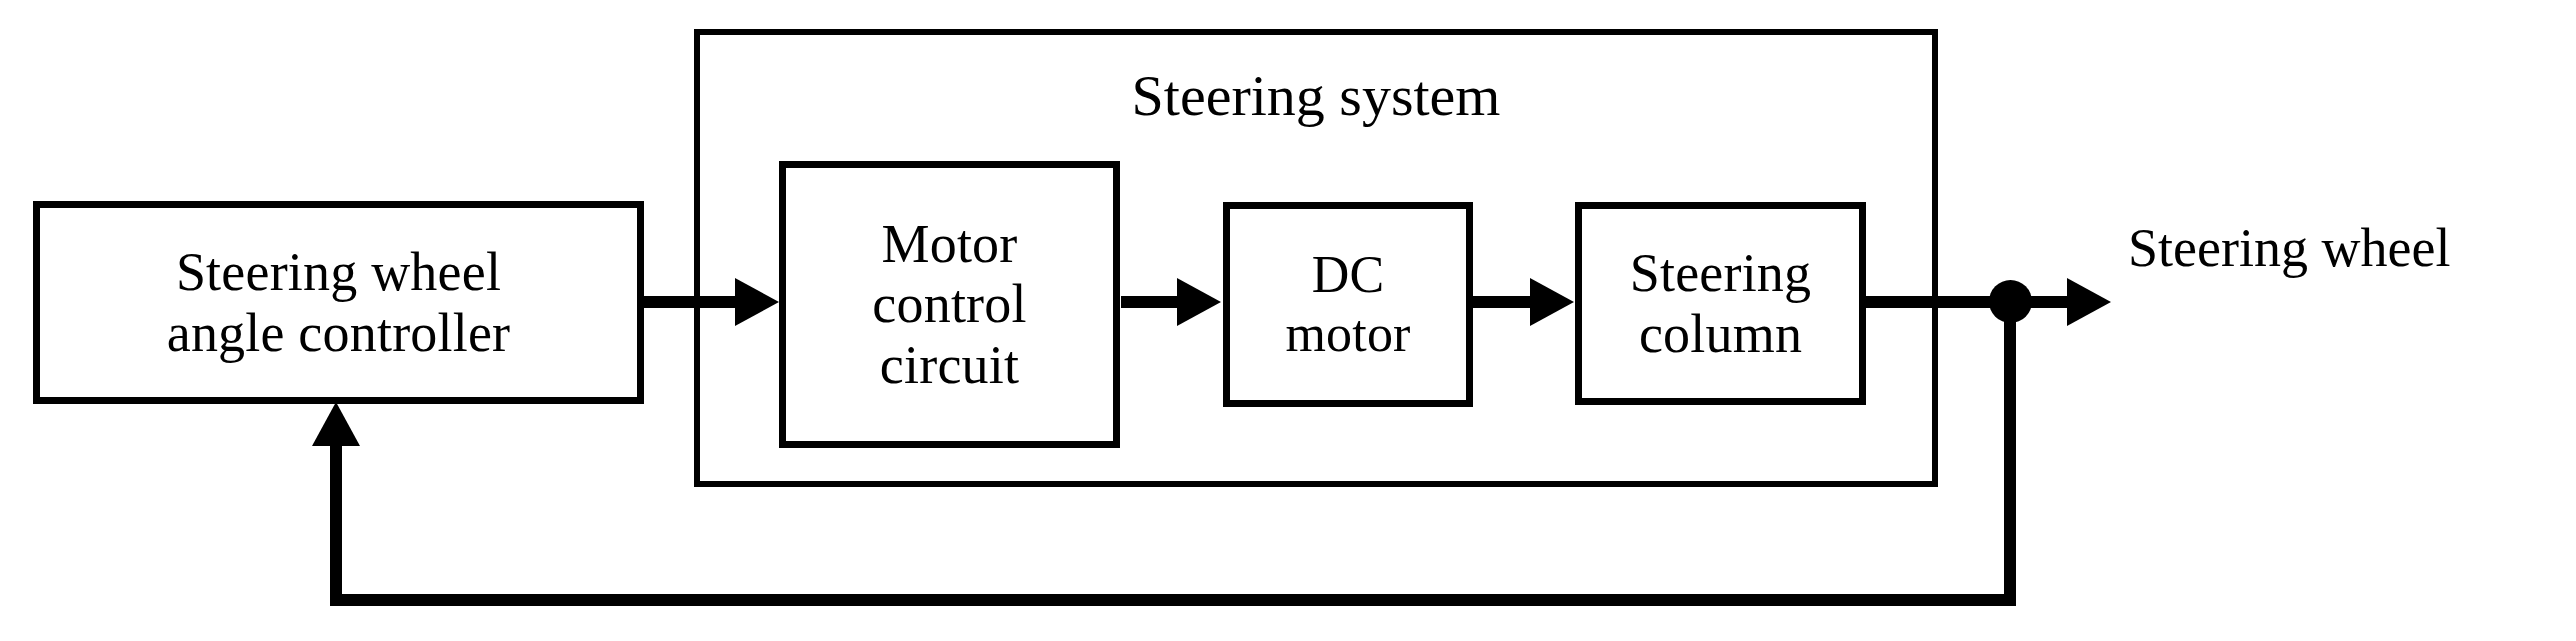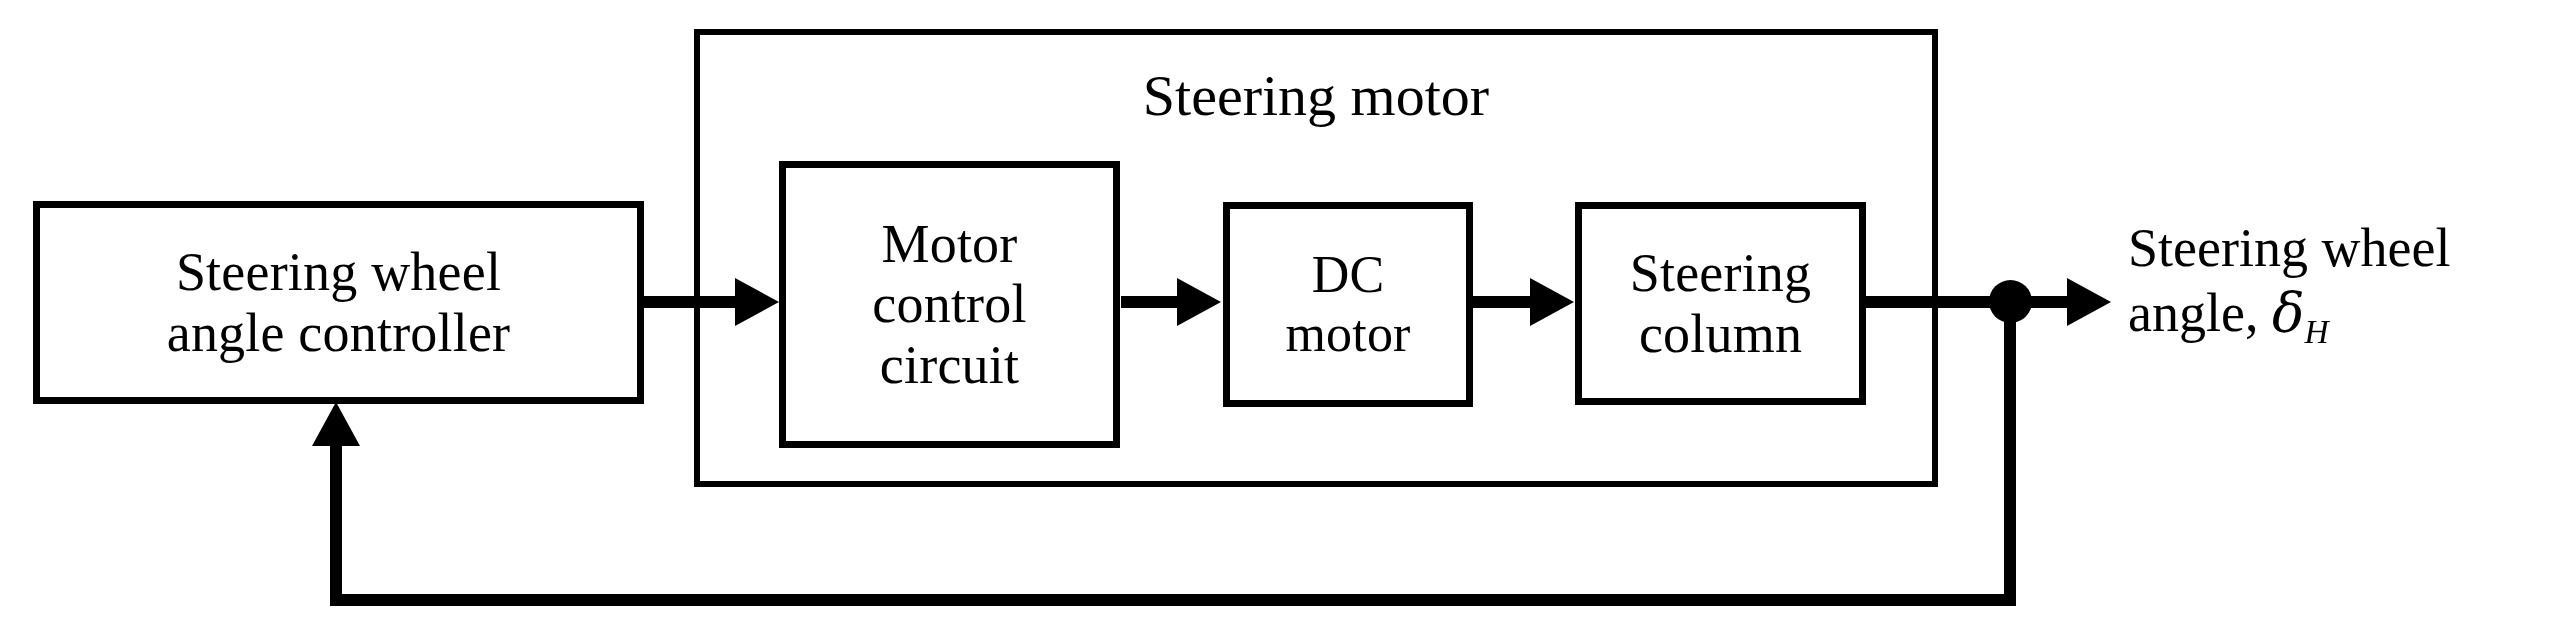--- a/index.html
+++ b/index.html
@@ -156,21 +156,21 @@
     vertical-align: sub;
     font-family: "Liberation Serif", "DejaVu Serif", serif;
   }
 </style>
 </head>
 <body>
 
 <div id="stage">
 
   <div class="box" id="steering-system-group">
-    <div id="steering-system-title">Steering motor</div>
+    <div id="steering-system-title">Steering system</div>
   </div>
 
   <div class="box" id="controller-box">
     <div class="label">Steering wheel
 angle controller</div>
   </div>
 
   <div class="box" id="motor-control-box">
     <div class="label">Motor
 control
@@ -200,17 +200,16 @@
   <div class="junction-dot" style="left:1989px; top:280px;"></div>
   <div class="arrowhead-right" style="left:2067px; top:278px;"></div>
 
   <div class="vline" style="left:2004px; top:296px; height:310px;"></div>
   <div class="hline" style="left:330px; top:594px; width:1686px;"></div>
   <div class="vline" style="left:330px; top:443px; height:163px;"></div>
   <div class="arrowhead-up" style="left:312px; top:402px;"></div>
 
   <div id="output-label">
     <div>Steering wheel</div>
-    <div><span>angle, </span><span class="sym-delta">δ</span><span class="sym-sub">H</span></div>
   </div>
 
 </div>
 
 
 </body></html>

